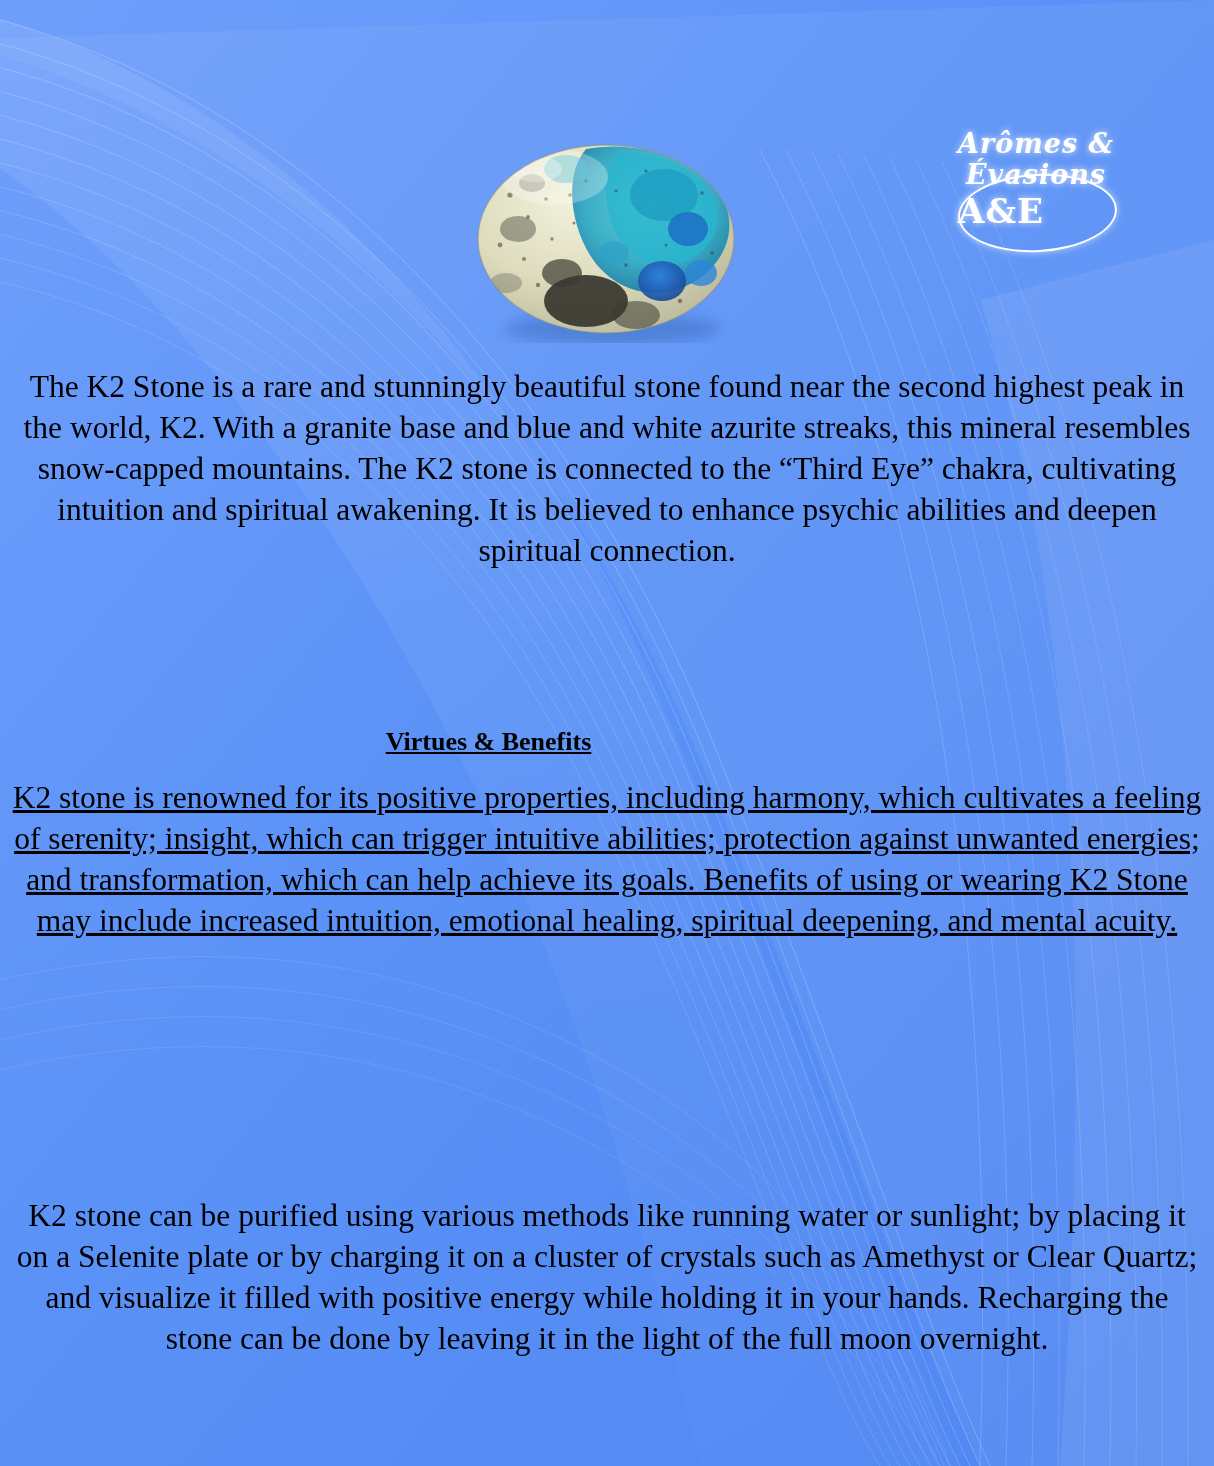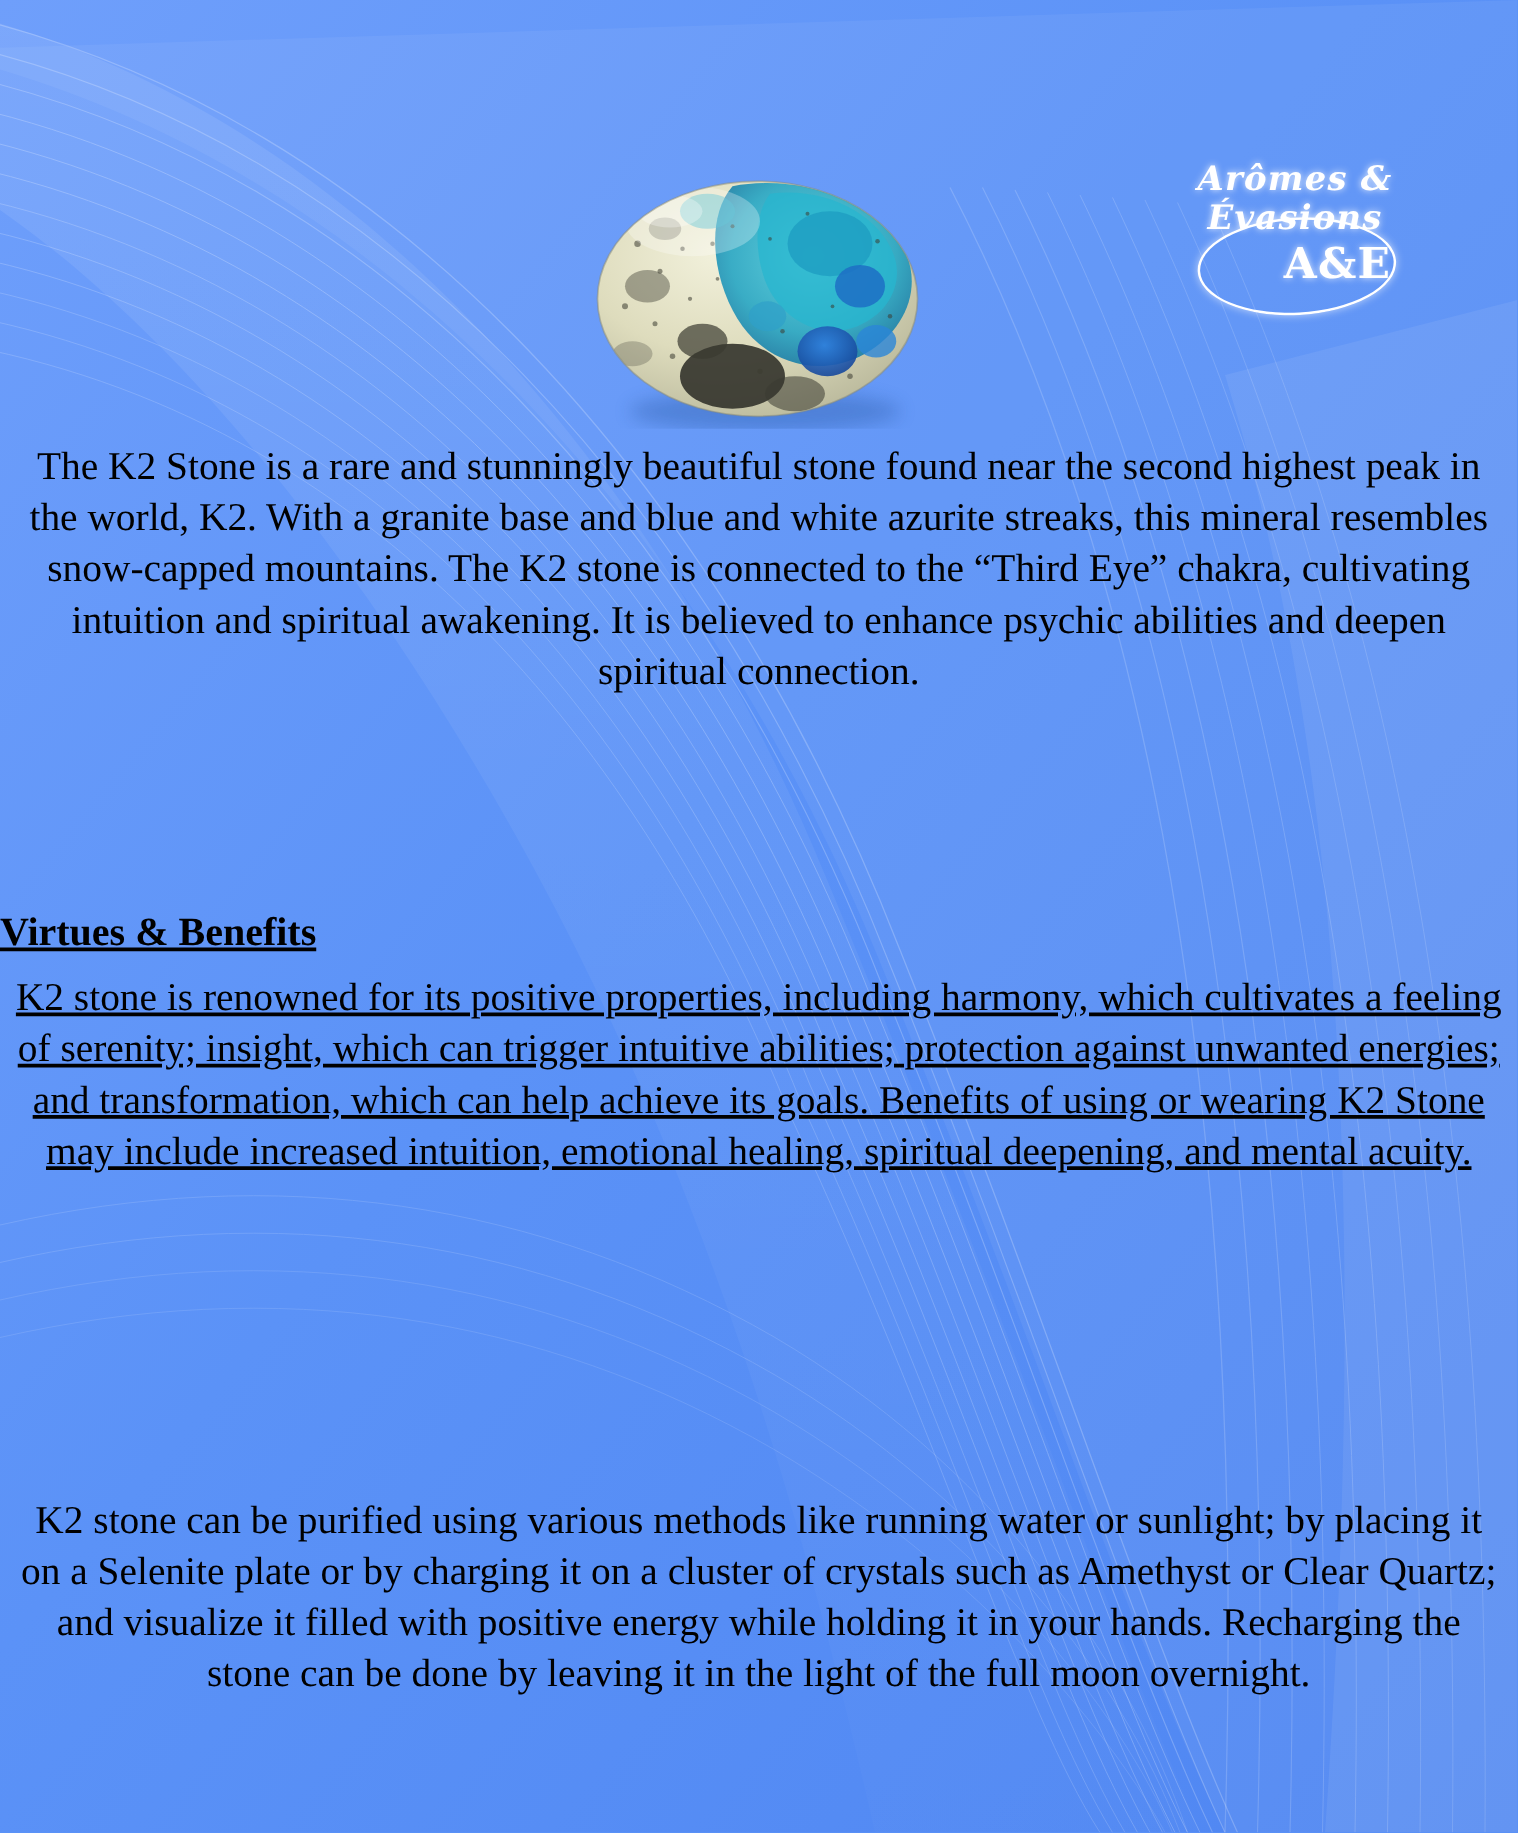--- a/index.html
+++ b/index.html
@@ -84,21 +84,21 @@
     border: 2.5px solid #ffffff;
     border-radius: 50% / 50%;
     transform: rotate(-3deg);
     box-shadow: 0 0 7px rgba(255,255,255,0.6);
   }
   .brand-initials {
     position: absolute;
     top: 63px;
     left: 72px;
     width: 155px;
-    text-align: right;
+    text-align: left;
     font-family: "DejaVu Serif", serif;
     font-weight: bold;
     font-size: 34px;
     letter-spacing: 1px;
     color: #ffffff;
     text-shadow: 0 0 6px rgba(255,255,255,0.8);
   }
 
   
   .stone {
@@ -112,28 +112,29 @@
   
   .body-block {
     position: absolute;
     left: 12px;
     width: 1190px;
     text-align: center;
     color: #000000;
     font-size: 31.5px;
     line-height: 1.3;
   }
-  #intro-paragraph { top: 353px; }
+  #intro-paragraph { top: 367px; }
 
   .section-heading {
     position: absolute;
     left: 0;
     width: 977px;
-    font-weight: bold;
-    font-size: 32px;
+    text-align: center;
+    font-weight: bold;
+    font-size: 26px;
     color: #000000;
     text-decoration: underline;
   }
   #heading-virtues { top: 727px; }
   #paragraph-virtues { top: 778px; text-decoration: underline; }
   #heading-cleansing { top: 1093px; }
   #paragraph-cleansing { top: 1196px; }
 </style>
 </head>
 <body>

